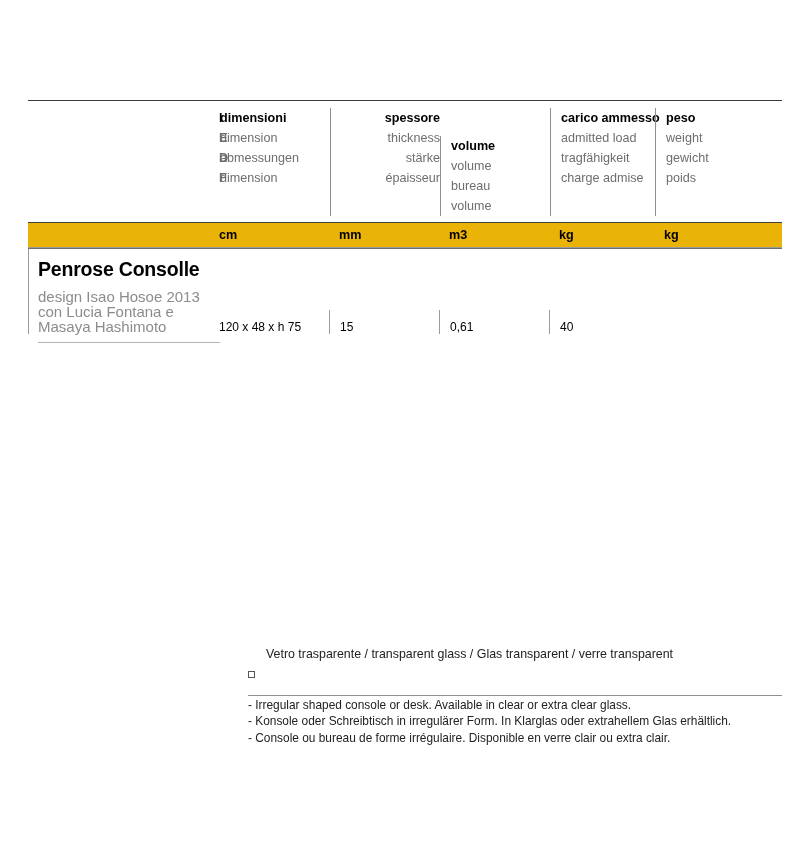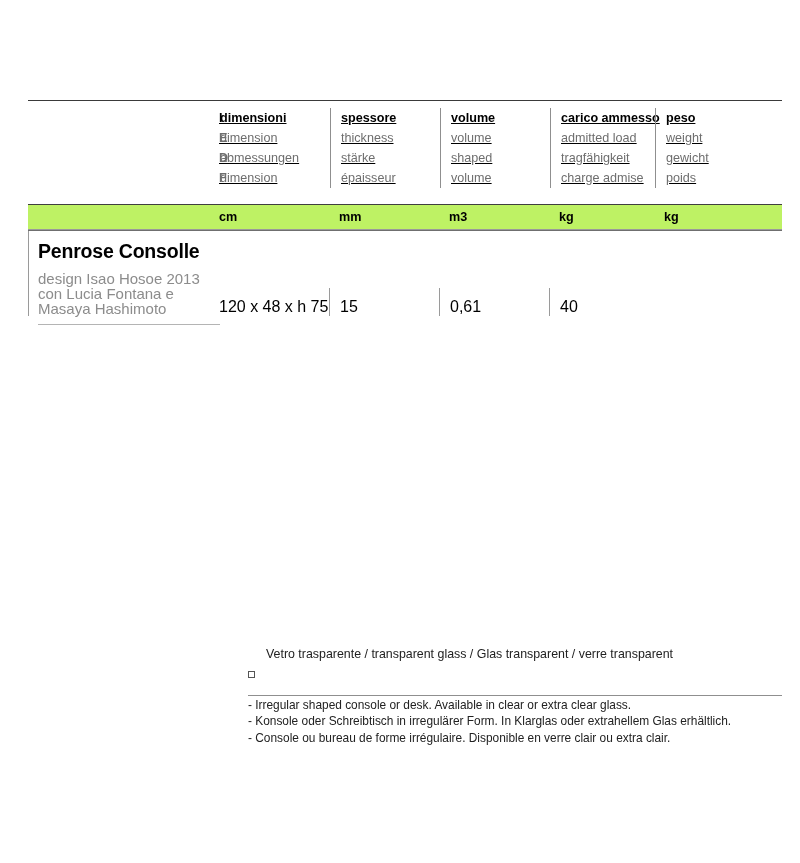--- a/index.html
+++ b/index.html
@@ -23,54 +23,53 @@
     width: 754px;
   }
   .rule-top {
     height: 0; border-top: 1.6px solid #3a3a3a;
   }
 
   .head-grid {
     display: flex;
     position: relative;
     padding-top: 7px;
-    padding-bottom: 16px;
-    text-decoration: underline;
+    padding-bottom: 6px;
   }
   .lang-col {
     width: 192px;
     flex: 0 0 192px;
     padding-left: 191px;
   }
   .hcol {
     flex: 0 0 auto;
     padding-left: 10px;
     border-left: 1px solid #8f8f8f;
   }
   .hcol.c-dim   { width: 110px; border-left: none; padding-left: 0; }
-  .hcol.c-thick { width: 110px; }
-  .hcol.c-vol   { width: 110px; }
+  .hcol.c-thick { width: 110px; text-align: right; }
+  .hcol.c-vol   { width: 110px; margin-top: 28px; }
   .hcol.c-load  { width: 105px; }
   .hcol.c-weight{ width: 106px; }
 
   .lang-row, .hrow {
     font-size: 12.6px;
     line-height: 20px;
     white-space: nowrap;
   }
   .lang-row { font-weight: bold; color: #6e6e6e; }
   .lang-row.first { color: #000; }
   .hrow { color: #6e6e6e; }
   .hrow.first { color: #000; font-weight: bold; }
 
   .lang-stack { display: flex; flex-direction: column; }
 
   
   #units-band {
-    background: #bef264;
+    background: #eab308;
     border-top: 1.6px solid #3f3f3f;
     border-bottom: 1.2px solid #9a9a9a;
     display: flex;
     height: 26px;
     align-items: center;
   }
   #units-band .ucell {
     font-size: 12.6px; font-weight: bold; color: #000;
   }
   .uspacer { flex: 0 0 191px; }
@@ -111,21 +110,21 @@
   .designer .l2 { display: block; }
   #title-underline {
     position: absolute;
     left: 9px; bottom: -9px;
     width: 182px; height: 0;
     border-top: 1.3px solid #b4b4b4;
   }
   .vcell {
     padding-left: 10px;
     padding-top: 10px;
-    font-size: 16px;
+    font-size: 12px;
     color: #000;
     border-left: 1px solid #9a9a9a;
     white-space: nowrap;
   }
   .vcell.c-dim   { flex: 0 0 110px; border-left: none; padding-left: 0; }
   .vcell.c-thick { flex: 0 0 110px; margin-top: 22px; }
   .vcell.c-vol   { flex: 0 0 110px; }
   .vcell.c-load  { flex: 0 0 105px; }
   .vcell.c-weight{ flex: 0 0 106px; }
 
@@ -213,21 +212,21 @@
       <div class="hcol c-thick">
         <div class="hrow first">spessore</div>
         <div class="hrow">thickness</div>
         <div class="hrow">stärke</div>
         <div class="hrow">épaisseur</div>
       </div>
 
       <div class="hcol c-vol">
         <div class="hrow first">volume</div>
         <div class="hrow">volume</div>
-        <div class="hrow">shaped</div>
+        <div class="hrow">bureau</div>
         <div class="hrow">volume</div>
       </div>
 
       <div class="hcol c-load">
         <div class="hrow first">carico ammesso</div>
         <div class="hrow">admitted load</div>
         <div class="hrow">tragfähigkeit</div>
         <div class="hrow">charge admise</div>
       </div>
 

